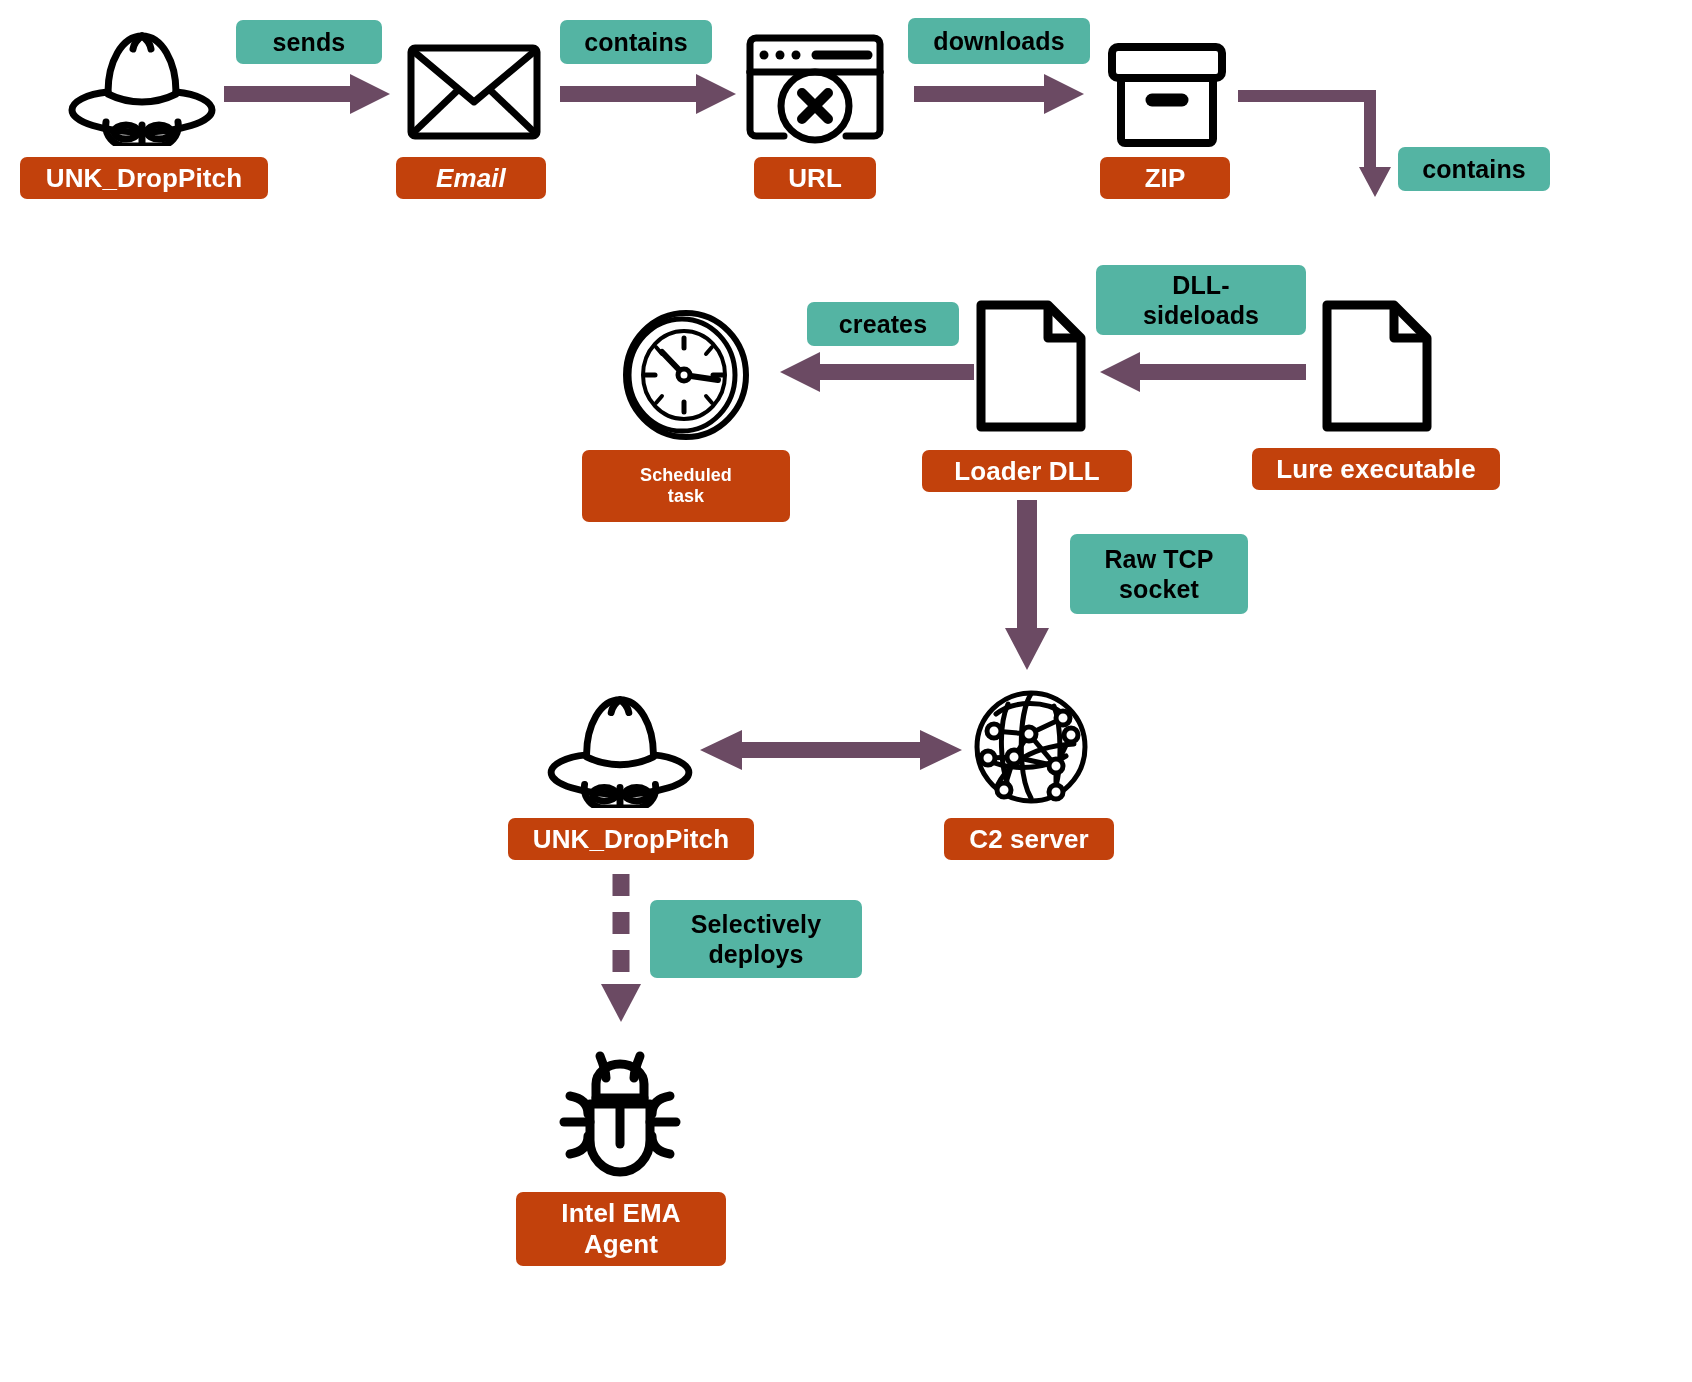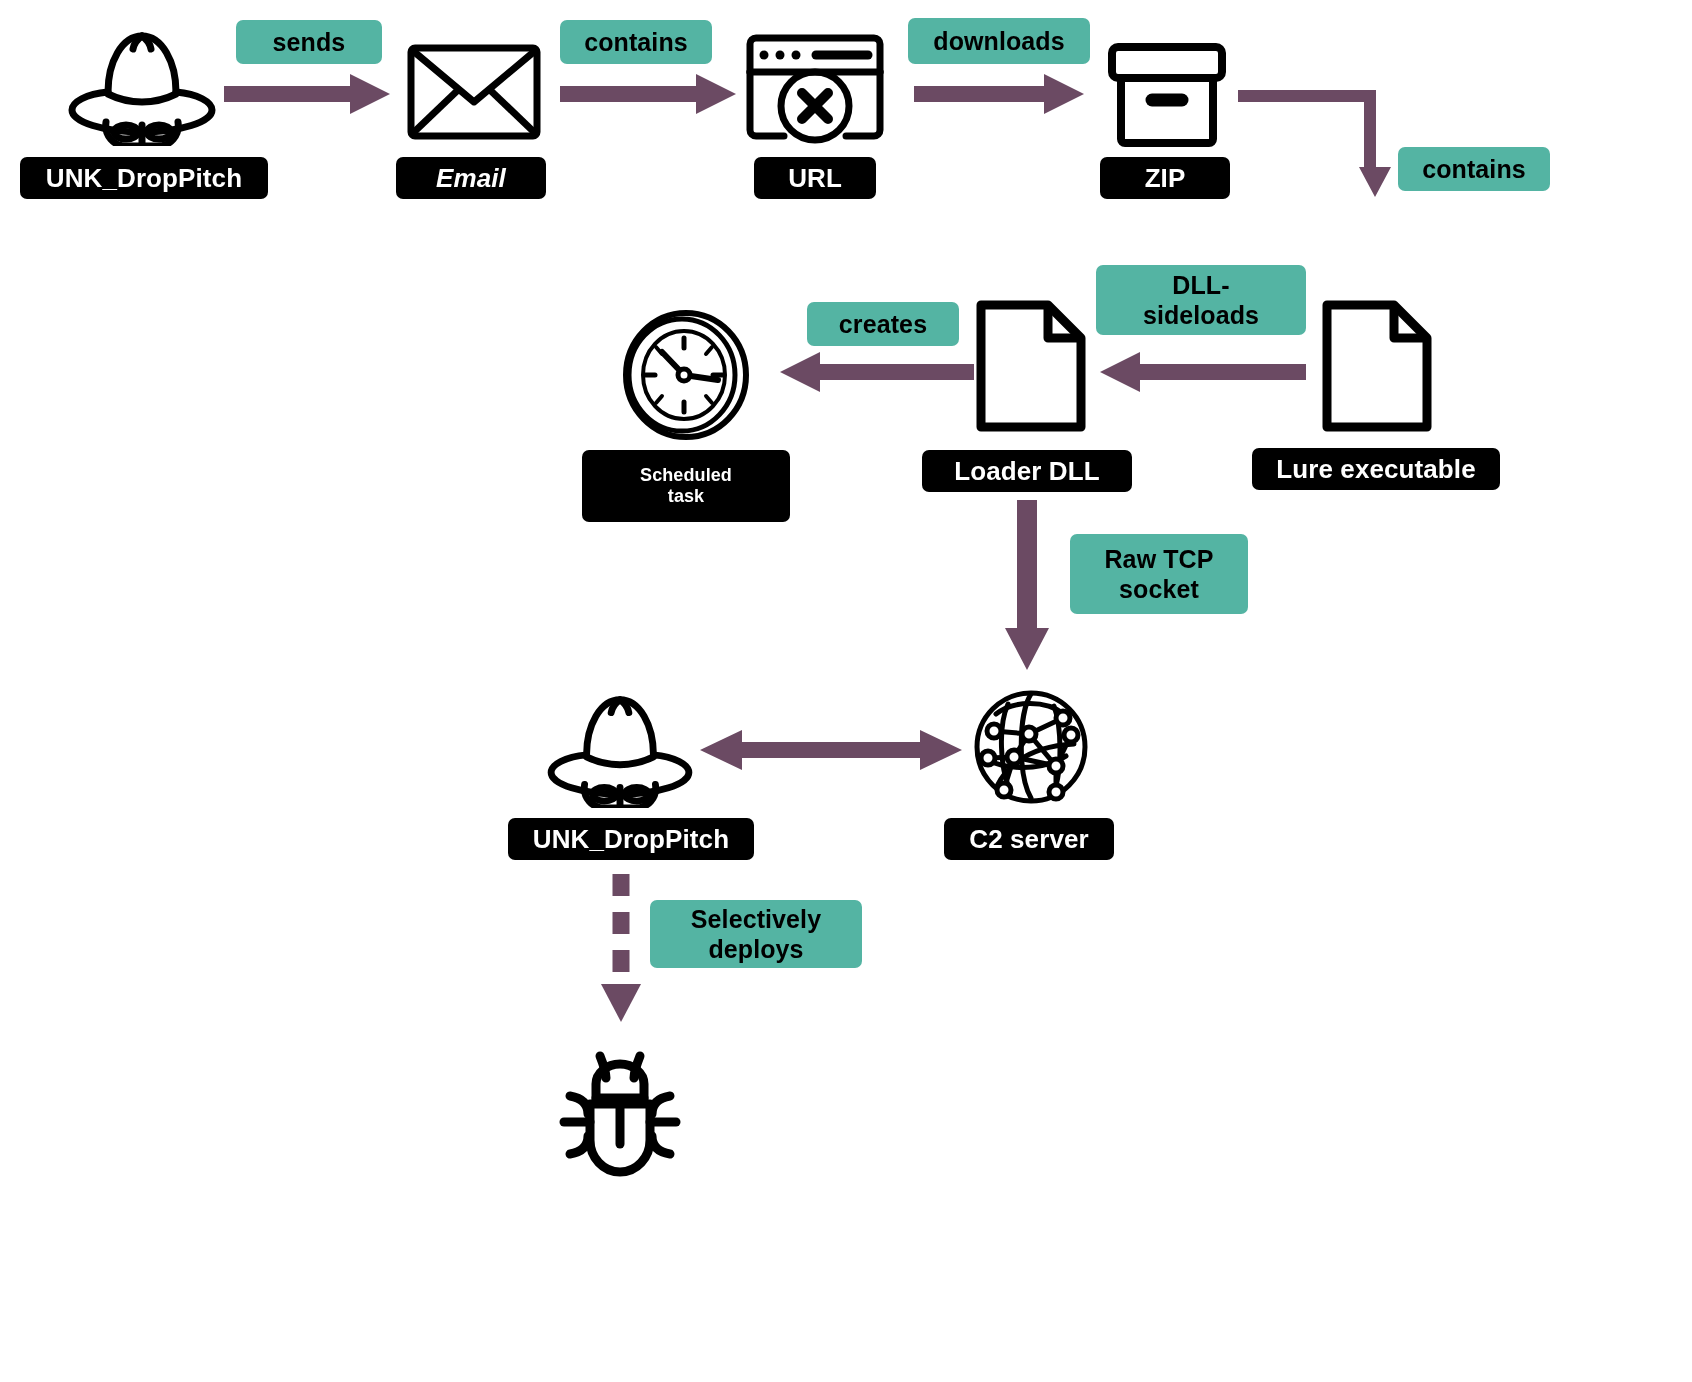--- a/index.html
+++ b/index.html
@@ -3,21 +3,21 @@
 <meta charset="utf-8">
 <style>
   html,body{margin:0;padding:0;background:#ffffff;}
   body{font-family:"Liberation Sans",sans-serif;}
   #stage{position:relative;width:1692px;height:1382px;background:#ffffff;overflow:hidden;}
   .icon-wrap{position:absolute;display:flex;align-items:center;justify-content:center;}
   .icon-wrap svg{display:block;}
 
   .chip{
     position:absolute;
-    background:#000000;
+    background:#c2410c;
     color:#ffffff;
     font-weight:bold;
     border-radius:7px;
     display:flex;
     align-items:center;
     justify-content:center;
     text-align:center;
     line-height:1.18;
     box-sizing:border-box;
     padding:6px 12px;
@@ -262,21 +262,21 @@
       <path d="M0 24 L42 4 L42 16 L220 16 L220 4 L262 24 L220 44 L220 32 L42 32 L42 44 Z" fill="#6b4a63"></path>
     </svg>
   </div>
 
   <div class="arrow" style="left:598px;top:872px;width:48px;height:152px;">
     <svg width="48" height="152" viewBox="0 0 48 152">
       <path d="M23 2 L23 112" stroke="#6b4a63" stroke-width="17" fill="none" stroke-dasharray="22 16"></path>
       <path d="M23 150 L3 112 L43 112 Z" fill="#6b4a63"></path>
     </svg>
   </div>
-  <div class="rel" style="left:650px;top:900px;width:212px;height:68px;font-size:25px;flex-direction:column;">
+  <div class="rel" style="left:650px;top:900px;width:212px;height:78px;font-size:25px;flex-direction:column;">
     <span>Selectively</span>
     <span>deploys</span>
   </div>
 
   <div class="icon-wrap" style="left:552px;top:1044px;width:136px;height:134px;">
     <svg width="136" height="134" viewBox="0 0 136 134">
       <g fill="none" stroke="#000" stroke-width="9" stroke-linecap="round" stroke-linejoin="round">
         <path d="M48 12 C52 22 54 28 54 34"></path>
         <path d="M88 12 C84 22 82 28 82 34"></path>
         <path d="M44 56 L44 40 A24 20 0 0 1 92 40 L92 56"></path>
@@ -285,14 +285,18 @@
         <path d="M68 58 L68 100"></path>
         <path d="M12 78 L38 78"></path>
         <path d="M98 78 L124 78"></path>
         <path d="M18 52 C30 54 36 60 36 70"></path>
         <path d="M118 52 C106 54 100 60 100 70"></path>
         <path d="M18 110 C30 108 36 102 36 92"></path>
         <path d="M118 110 C106 108 100 102 100 92"></path>
       </g>
     </svg>
   </div>
+  <div class="chip" style="left:516px;top:1192px;width:210px;height:74px;font-size:26px;flex-direction:column;">
+    <span>Intel EMA</span>
+    <span>Agent</span>
+  </div>
 
 </div>
 
 </body></html>

